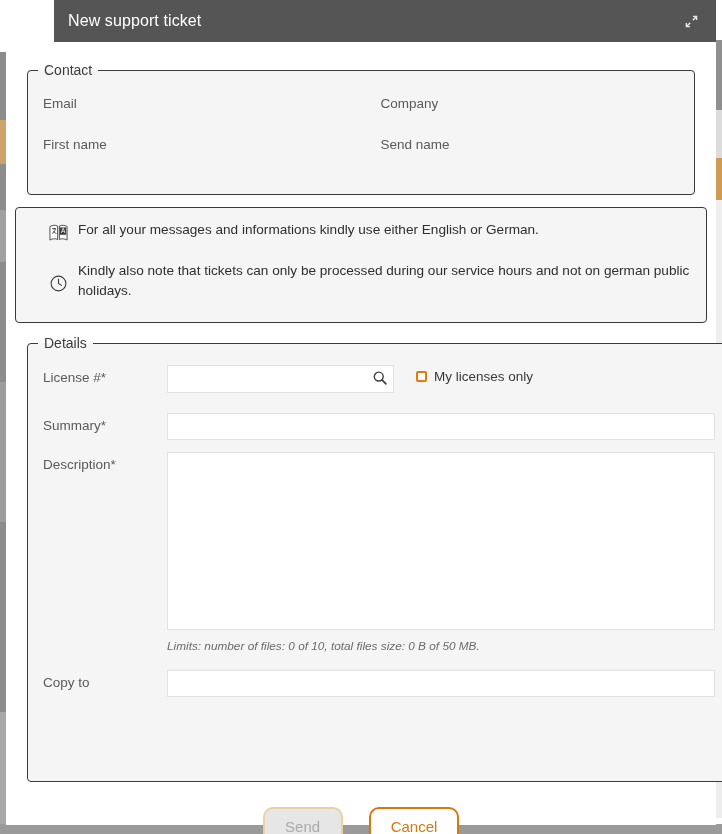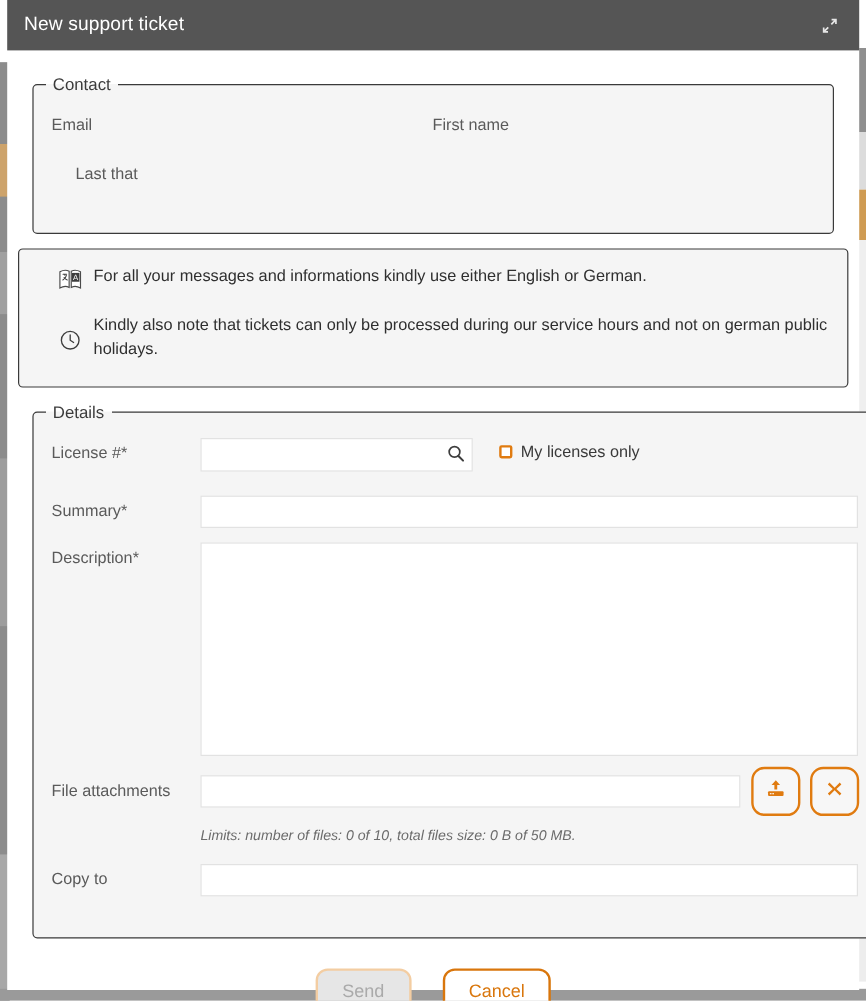--- a/index.html
+++ b/index.html
@@ -60,20 +60,21 @@
 
   .titlebar {
     height: 42px;
     background: #555555;
     color: #ffffff;
     display: flex;
     align-items: center;
     justify-content: space-between;
     padding: 0 16px 0 14px;
     box-sizing: border-box;
+    margin-left: 48px;
   }
   .titlebar-title {
     font-size: 16px;
     letter-spacing: .1px;
   }
   .expand-icon {
     width: 18px; height: 18px;
     display: flex; align-items: center; justify-content: center;
     cursor: pointer;
   }
@@ -315,22 +316,23 @@
       </svg>
     </span>
   </div>
 
   <div class="modal-body">
 
     <fieldset class="box contact-box">
       <legend>Contact</legend>
       <div class="contact-inner">
         <div class="field-label">Email</div>
+        <div class="field-label col2">Company</div>
         <div class="field-label">First name</div>
-        <div class="field-label col2">Last that</div>
+        <div class="field-label col2">Send name</div>
       </div>
     </fieldset>
 
     <div class="info-box">
       <div class="info-row first">
         <span class="info-icon">
           <svg width="21" height="21" viewBox="0 0 24 24">
             <path d="M2.2 5.2 C5 3.6 8.2 3.2 11 4.6 V20 C8.2 18.6 5 19 2.2 20.6 Z" fill="#ffffff" stroke="#4a4a4a" stroke-width="1.1"></path>
             <path d="M21.8 5.2 C19 3.6 15.8 3.2 13 4.6 V20 C15.8 18.6 19 19 21.8 20.6 Z" fill="#ffffff" stroke="#4a4a4a" stroke-width="1.1"></path>
             <rect x="13.6" y="6.2" width="7.2" height="8.4" fill="#3d3d3d"></rect>
@@ -383,43 +385,20 @@
           </div>
         </div>
 
         <div class="row desc-row">
           <div class="row-label">Description*</div>
           <div class="row-control">
             <textarea class="desc-area" style=""></textarea>
           </div>
         </div>
 
-        <div class="row attach-row">
-          <div class="row-label">File attachments</div>
-          <div class="row-control">
-            <input class="txt attach-input" type="text" value="" style="">
-            <span class="icon-btn">
-              <span>
-                <svg width="17" height="17" viewBox="0 0 20 20" fill="#e07b10">
-                  <path d="M10 1.5 L14.2 6.2 H11.4 V10.6 H8.6 V6.2 H5.8 Z"></path>
-                  <rect x="2.4" y="12.2" width="15.2" height="4.6" rx="1"></rect>
-                  <rect x="4.2" y="14" width="1.6" height="1.2" fill="#f7f7f7"></rect>
-                  <rect x="6.6" y="14" width="1.6" height="1.2" fill="#f7f7f7"></rect>
-                </svg>
-              </span>
-            </span>
-            <span class="icon-btn clear">
-              <span>
-                <svg width="15" height="15" viewBox="0 0 16 16">
-                  <path d="M3.4 2.2 L8 6.8 L12.6 2.2 L14 4 L9.6 8 L14 12 L12.6 13.8 L8 9.2 L3.4 13.8 L2 12 L6.4 8 L2 4 Z" fill="#e07b10"></path>
-                </svg>
-              </span>
-            </span>
-          </div>
-        </div>
 
         <div class="limits">Limits: number of files: 0 of 10, total files size: 0 B of 50 MB.</div>
 
         <div class="row copy-row">
           <div class="row-label">Copy to</div>
           <div class="row-control">
             <input class="txt" type="text" value="" style="">
           </div>
         </div>
 

